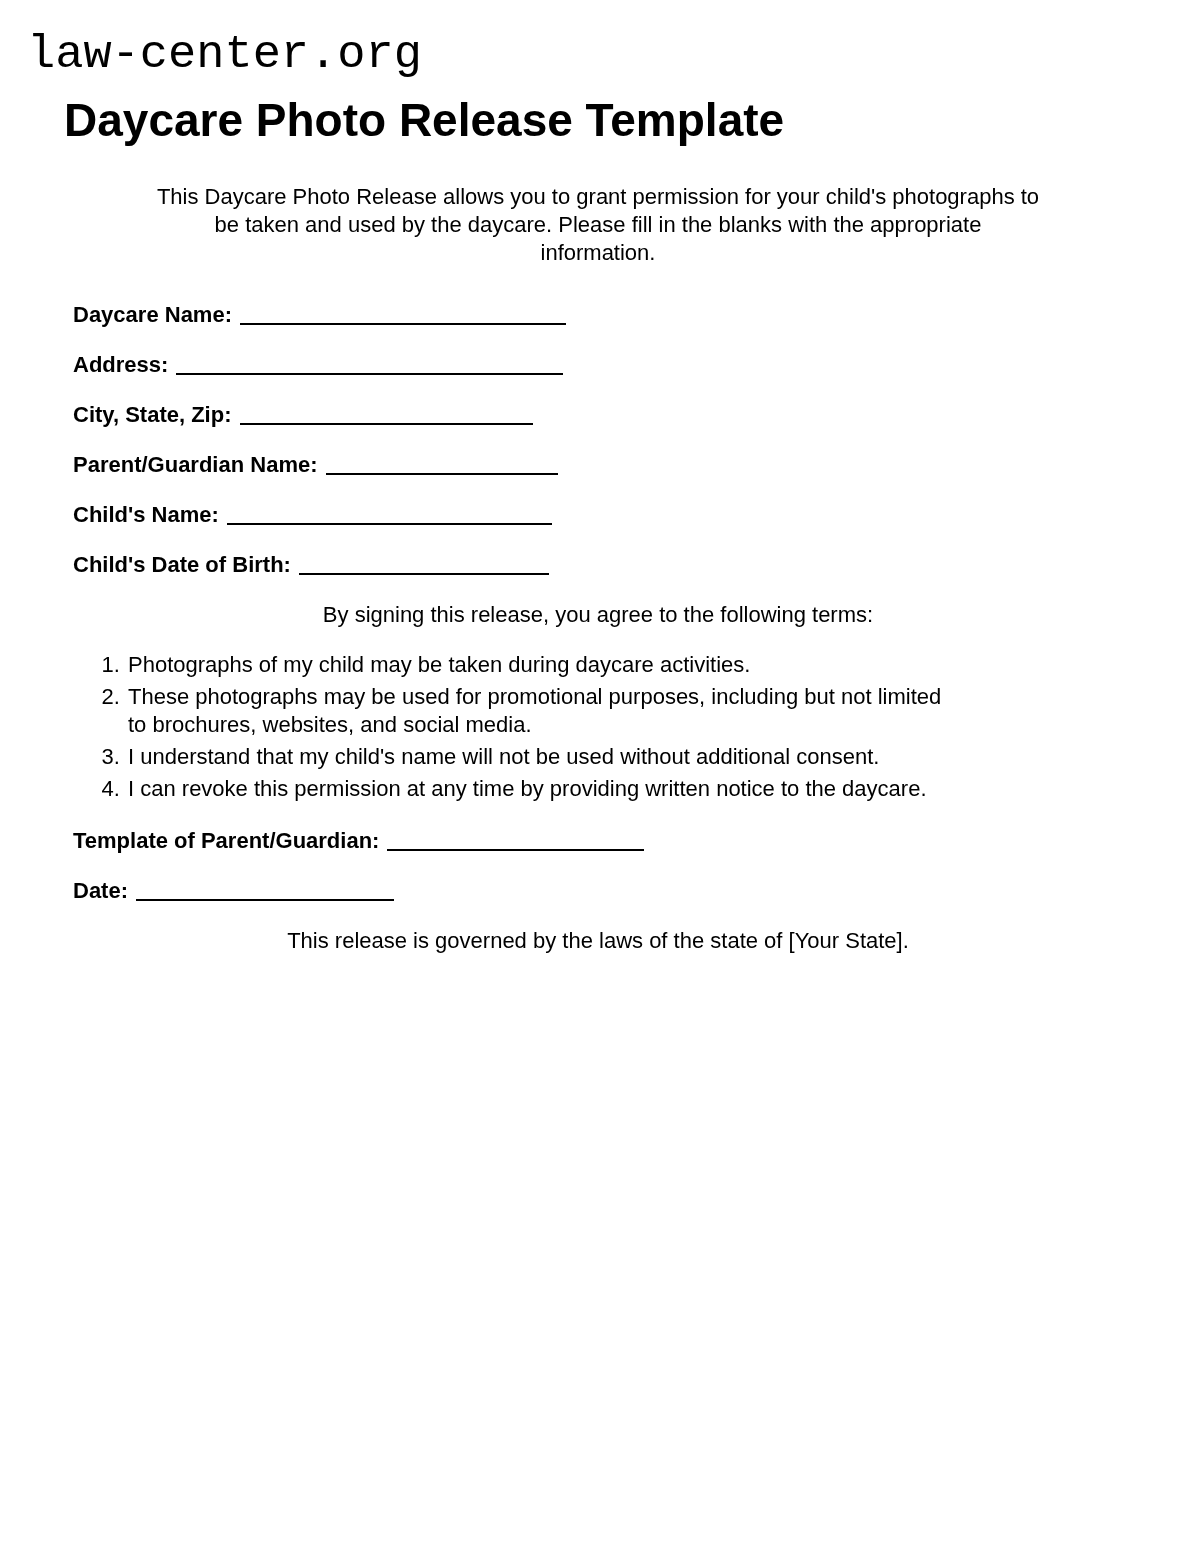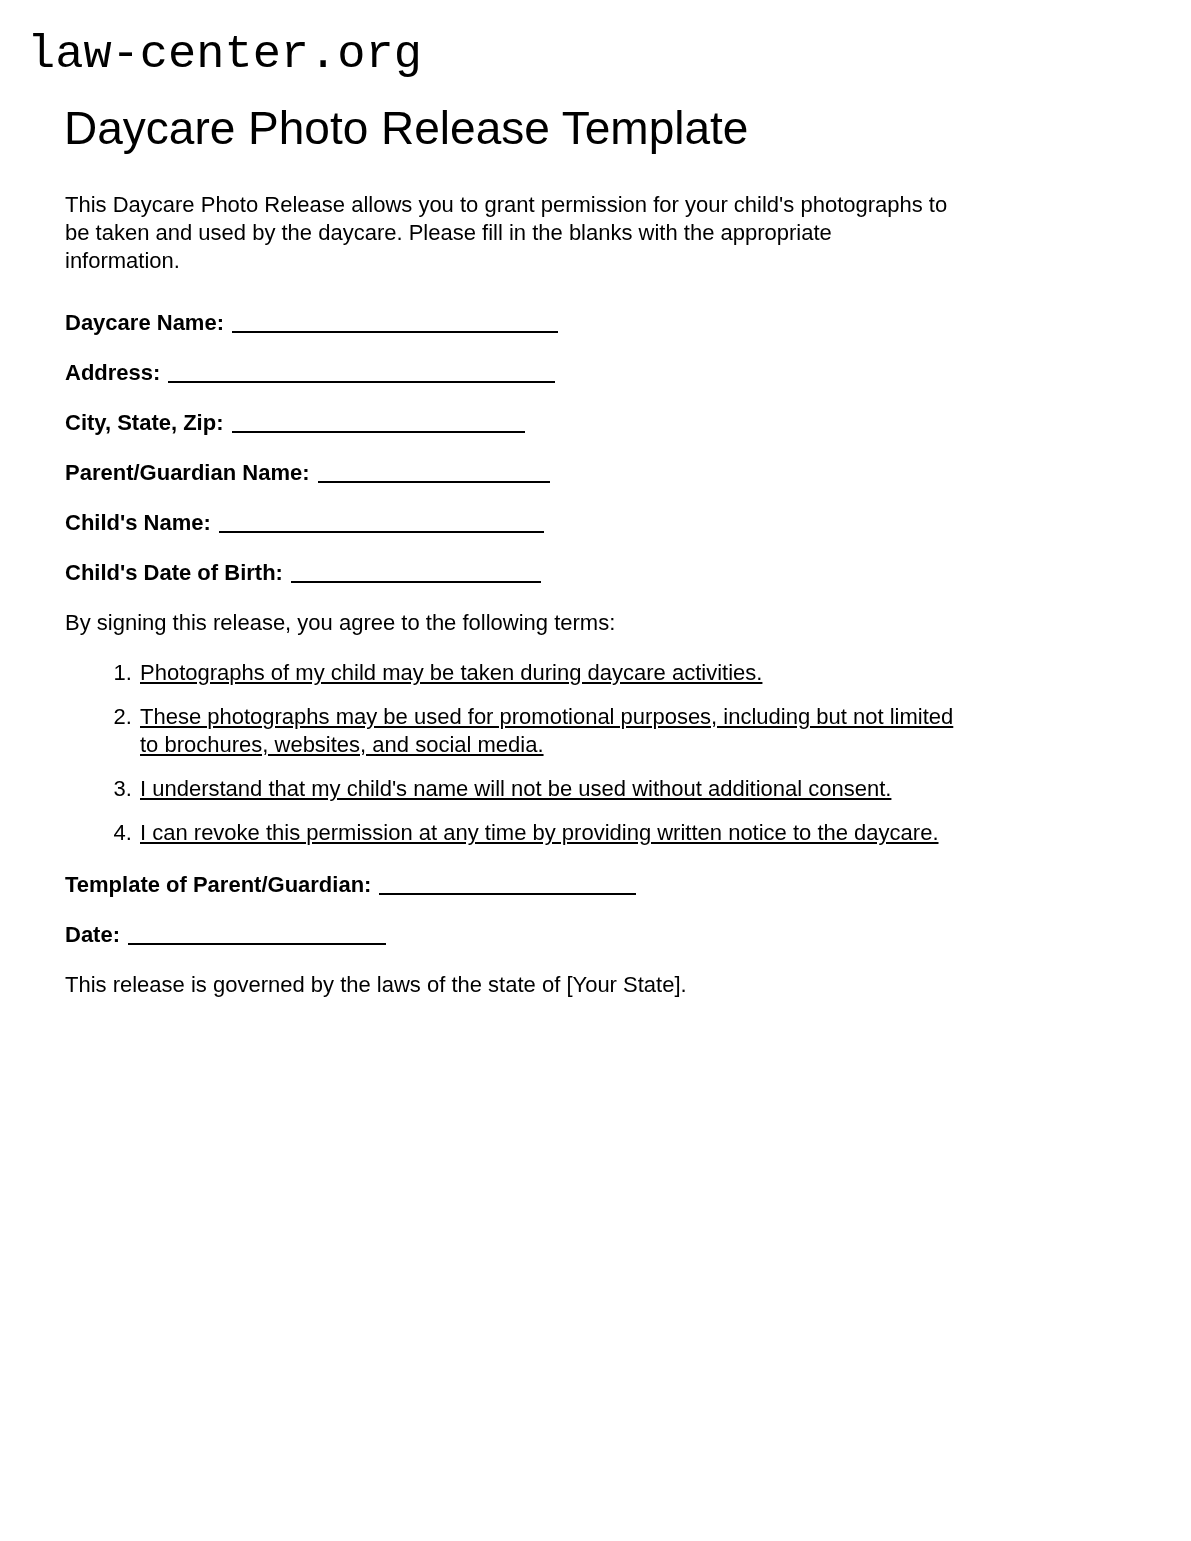--- a/index.html
+++ b/index.html
@@ -18,38 +18,38 @@
     font-family: "Liberation Mono", monospace;
     font-weight: 400;
     font-size: 47px;
     line-height: 1.15;
     margin: 28px 0 0 27px;
     letter-spacing: 0px;
     white-space: nowrap;
   }
   .doc-title {
     font-family: "Liberation Sans", sans-serif;
-    font-weight: 400;
+    font-weight: 700;
     font-size: 46px;
     line-height: 1.15;
-    margin: 20px 0 0 64px;
+    margin: 12px 0 0 64px;
     white-space: nowrap;
   }
 
   .content {
     margin: 36px 60px 0 65px;
     width: 1066px;
     font-size: 22px;
     line-height: 28px;
   }
 
-  .para { margin: 0 0 22px 0; white-space: pre-line; }
+  .para { margin: 0 0 22px 0; white-space: pre-line; text-align: center; }
   .intro { margin-bottom: 34px; }
 
-  .field-row { margin: 0 0 22px 0; white-space: nowrap; }
+  .field-row { margin: 0 0 22px 8px; white-space: nowrap; }
   .field-label { font-weight: 700; }
   .blank {
     display: inline-block;
     height: 14px;
     border-bottom: 2px solid #000000;
     margin-left: 8px;
     position: relative;
     top: 3px;
   }
   .w326 { width: 326px; }
@@ -60,24 +60,23 @@
   .w250 { width: 250px; }
   .w257 { width: 257px; }
   .w258 { width: 258px; }
 
   ol.terms-list {
     margin: 0 0 24px 0;
     padding: 0 0 0 57px;
     list-style: decimal;
   }
   ol.terms-list li {
-    margin: 16px;
+    margin: 4px;
     padding-left: 2px;
     white-space: pre-line;
-    text-decoration: underline;
   }
 
   .governing-law { margin: 2px 0 8px 0; }
 </style>
 </head>
 <body>
 
 <div class="page">
 
   <div class="site-logo">law-center.org</div>

